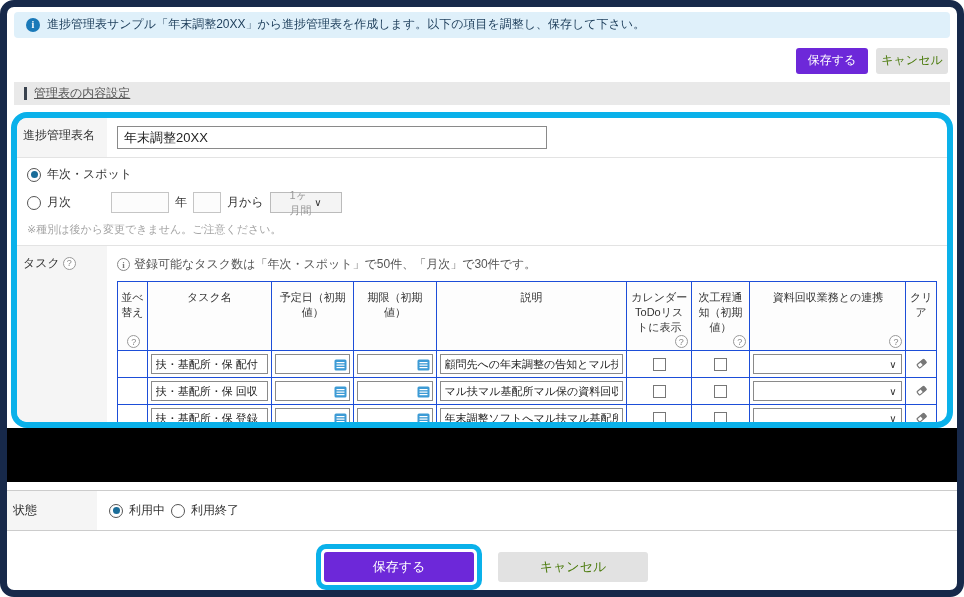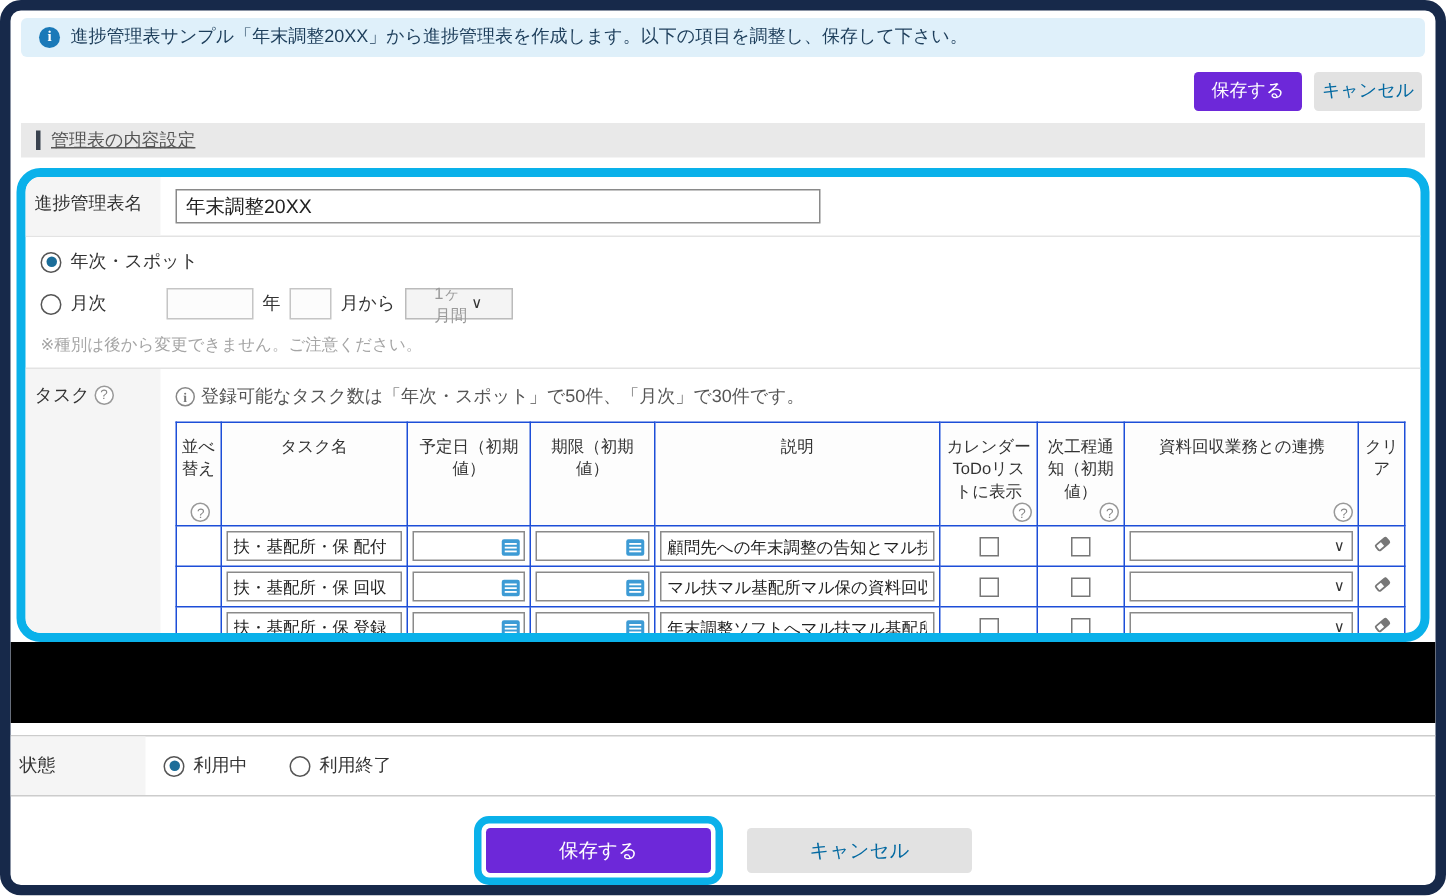--- a/index.html
+++ b/index.html
@@ -7,21 +7,21 @@
   .frame { width:964px; height:597px; border:7px solid #17294a; border-radius:14px; background:#fff; overflow:hidden; display:flex; flex-direction:column; }
 
   
   .info-bar { margin:5px 7px 0 7px; background:#dff0fa; border-radius:4px; height:27px; display:flex; align-items:center; padding:0 12px; font-size:12px; color:#1c3d5a; }
   .info-ico { width:14px; height:14px; border-radius:50%; background:#1a79b8; color:#fff; font-size:10px; font-weight:bold; display:inline-flex; align-items:center; justify-content:center; margin-right:7px; flex:0 0 auto; font-family:"Liberation Serif",serif; }
 
   
   .top-actions { display:flex; justify-content:flex-end; gap:8px; margin:10px 9px 0 0; }
   .btn { border:none; font-size:12px; height:26px; border-radius:3px; cursor:pointer; font-family:inherit; }
   .btn-save { background:#6d28d9; color:#fff; width:72px; }
-  .btn-cancel { background:#e2e2e2; color:#0369a1; width:72px; }
+  .btn-cancel { background:#e2e2e2; color:#4d7c0f; width:72px; }
 
   
   .section-hdr { margin:8px 7px 0 7px; background:#e9e9e9; height:25px; display:flex; align-items:center; padding:0 10px; font-size:12px; color:#555;text-decoration:underline; }
   .section-hdr .bar { display:inline-block; width:3px; height:13px; background:#39424e; margin-right:7px; }
 
   
   .hl-box { margin:7px 4px 0 4px; border:6px solid #0ab1ea; border-radius:16px; background:#fff; overflow:hidden; }
   .frow { display:flex; border-bottom:1px solid #e3e3e3; }
   .frow:last-child { border-bottom:none; }
   .flabel { flex:0 0 90px; background:#f5f5f5; padding:9px 6px; font-size:12px; color:#333; }
@@ -62,21 +62,21 @@
   .chk { display:inline-block; width:13px; height:13px; border:1px solid #777; background:#fff; vertical-align:middle; }
   .sel-box { display:flex; align-items:center; justify-content:flex-end; border:1px solid #8a8a8a; height:20px; background:#fff; padding:0 5px; color:#444; }
   .chev { font-size:10px; color:#333; }
 
   
   .redact { width:100%; height:57px; background:#000; margin-top:0; }
 
   
   .status-row { margin-top:8px; border-top:1px solid #ccc; border-bottom:1px solid #ccc; display:flex; }
   .status-row .flabel { padding:11px 6px; }
-  .status-row .fcontent { display:flex; align-items:center; gap:28px; padding:11px 12px; }
+  .status-row .fcontent { display:flex; align-items:center; gap:6px; padding:11px 12px; }
 
   
   .bottom-actions { display:flex; justify-content:center; align-items:center; gap:16px; margin-top:13px; }
   .save-annot { border:5px solid #0ab1ea; border-radius:10px; padding:3px; background:#fff; }
   .btn-save-lg { width:150px; height:30px; font-size:13px; }
   .btn-cancel-lg { width:150px; height:30px; font-size:13px; }
 </style>
 </head>
 <body>
 

